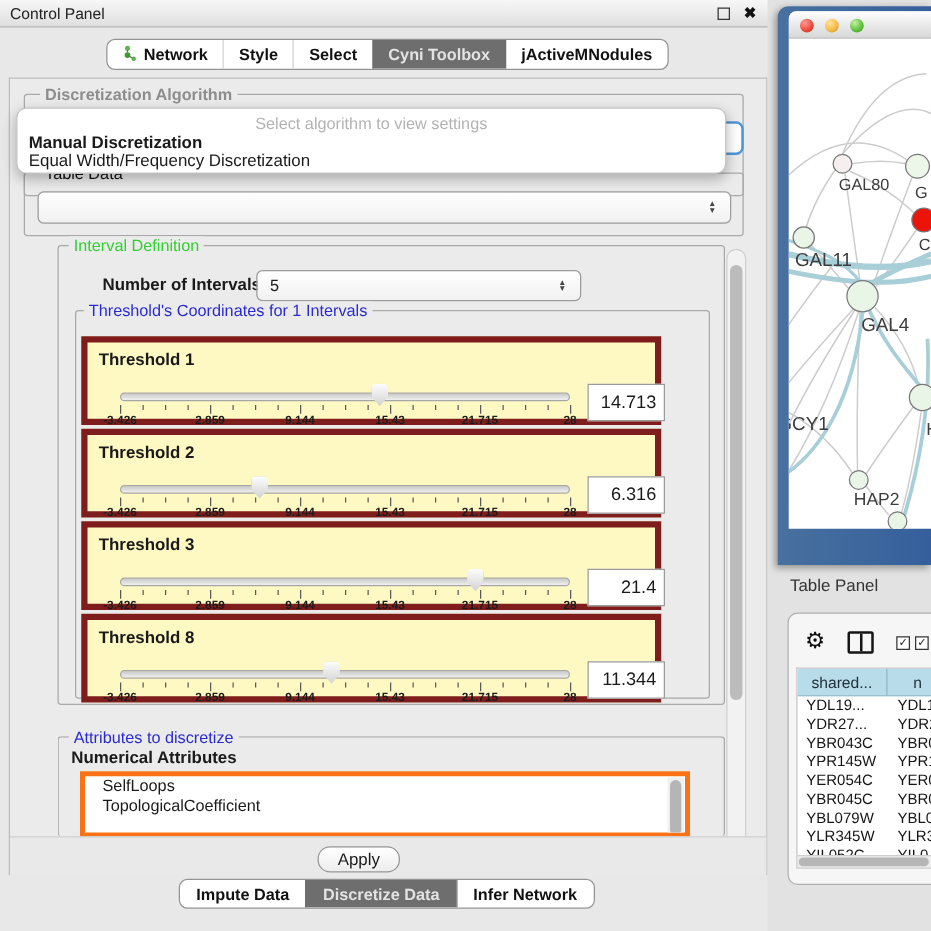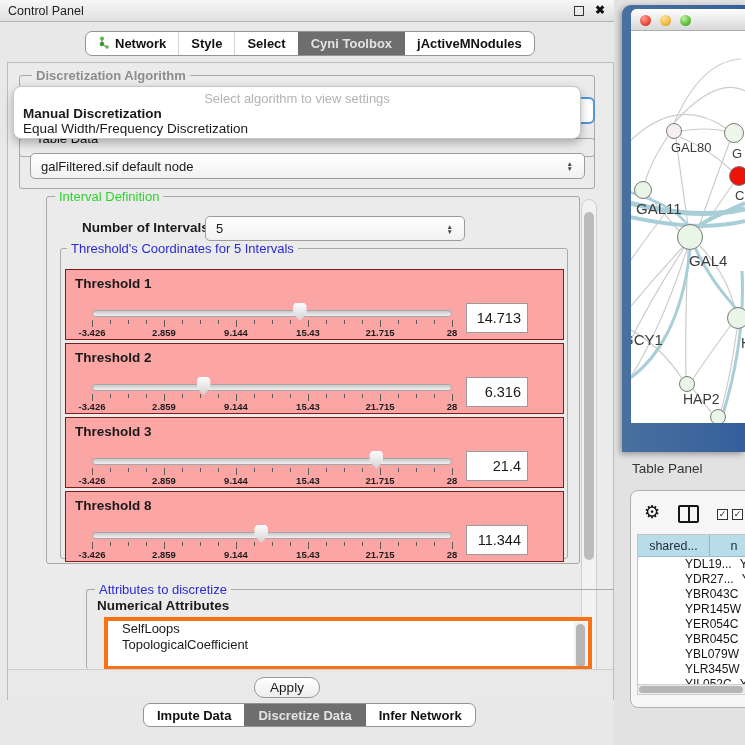--- a/index.html
+++ b/index.html
@@ -52,22 +52,22 @@
     display:flex; flex-direction:column; line-height:5px; font-size:6.5px; color:#444; }
   .td-combo { left:10px; top:14px; width:555px; height:26px; }
 
   .iv-group { left:38px; top:133px; width:534px; height:368px; }
   .iv-label { left:8px; color:#2fd12f; }
   .num-label { left:35px; top:23px; font-size:13.5px; font-weight:bold; }
   .num-combo { left:158px; top:19px; width:260px; height:25px; }
 
   .th-group { left:13px; top:51px; width:508px; height:311px; }
   .th-label { left:6px; color:#2a2ad4; }
-  .thresh-panel { position:absolute; left:4px; width:499px; height:71px;
-    border:1px solid #7f1d1d; background:#fca5a5; }
+  .thresh-panel { position:absolute; left:4px; width:464px; height:71px;
+    border:5px solid #7f1d1d; background:#fef9c3; }
   .thresh-title { position:absolute; left:9px; top:6px; font-size:13.5px; font-weight:bold; }
   .track { position:absolute; left:26px; top:40px; width:360px; height:7px;
     border:1px solid #a6a6a6; border-radius:4px;
     background:linear-gradient(#c9c9c9,#f0f0f0); }
   .thumb { position:absolute; top:33px; width:14px; height:18px;
     background:linear-gradient(#fdfdfd,#d2d2d2);
     clip-path:polygon(50% 100%, 2% 58%, 2% 15%, 17% 0%, 83% 0%, 98% 15%, 98% 58%);
     filter:drop-shadow(0 0 1px #7e7e7e); }
   .ticks { position:absolute; left:26px; top:50px; width:360px; height:8px; }
   .tick { position:absolute; top:0; width:1px; height:4px; background:#5a5a5a; }
@@ -77,21 +77,21 @@
     font-weight:bold; color:#1c1c1c; white-space:nowrap; }
   .val-box { position:absolute; left:400px; top:33px; width:62px; height:30px;
     background:#fff; border:1px solid #9a9a9a; font-size:14.5px;
     display:flex; align-items:center; justify-content:flex-end; padding-right:6px; }
 
   .main-vscroll { left:573px; top:136px; width:16px; height:497px;
     background:#f2f2f2; border:1px solid #cfcfcf; border-radius:8px; }
   .main-vscroll .vthumb { position:absolute; left:2px; top:12px; width:10px; height:348px;
     background:#bcbcbc; border-radius:6px; }
 
-  .attr-group { left:38px; top:526px; width:534px; height:80px; border-bottom:none;margin-left:40px; }
+  .attr-group { left:38px; top:526px; width:534px; height:80px; border-bottom:none; }
   .attr-label { left:8px; color:#2a2ad4; }
   .attr-sub { left:10px; top:8px; font-size:13.5px; font-weight:bold; }
   .attr-list { position:absolute; left:17px; top:27px; width:488px; height:53px;
     background:#fff; border:4px solid #f97316; overflow:hidden; }
   .attr-item { font-size:13px; padding-left:14px; line-height:16px; white-space:nowrap; }
   .attr-vscroll { position:absolute; right:1px; top:1px; width:13px; height:51px; background:#f0f0f0; }
   .attr-vscroll .vthumb { position:absolute; left:2px; top:2px; width:9px; height:44px;
     background:#b5b5b5; border-radius:5px; }
 
   .apply-strip { left:0; top:606px; width:605px; height:31px;
@@ -132,21 +132,21 @@
   .cb-icon { position:absolute; top:18px; width:11px; height:11px; border:1.5px solid #333;
     background:#fff; font-size:9px; line-height:9px; text-align:center; color:#222; }
   .tp-table { position:absolute; left:6px; top:43px; width:122px; height:150px;
     background:#fff; border:1px solid #c4c4c4; border-bottom:none; overflow:hidden; }
   .tp-header { display:flex; height:22px; background:#b9dcea;
     border-bottom:1px solid #9bbfcf; font-size:12.5px; color:#21323a; }
   .tp-header .c1 { width:72px; border-right:1px solid #8fb6c6; display:flex;
     align-items:center; justify-content:center; }
   .tp-header .c2 { flex:1; display:flex; align-items:center; justify-content:center; }
   .tp-row { display:flex; height:15px; font-size:12px; color:#151515; }
-  .tp-row .c1 { width:72px; padding-left:7px;margin-left:40px; }
+  .tp-row .c1 { width:72px; padding-left:7px; }
   .tp-row .c2 { flex:1; padding-left:8px; }
   .tp-hscroll { position:absolute; left:6px; top:193px; width:122px; height:11px;
     background:#ececec; border:1px solid #cfcfcf; }
   .tp-hscroll .hthumb { position:absolute; left:1px; top:1px; width:104px; height:7px;
     background:#b6b6b6; border-radius:4px; }
 </style>
 </head>
 <body>
 
 <div class="abs cp-titlebar">
@@ -190,41 +190,40 @@
 
   <div class="abs popup">
     <div class="abs popup-hint">Select algorithm to view settings</div>
     <div class="abs popup-opt b">Manual Discretization</div>
     <div class="abs popup-opt n">Equal Width/Frequency Discretization</div>
   </div>
 
   <div class="group td-group">
     <span class="group-label td-label">Table Data</span>
     <div class="combo td-combo">
-      <span>galFiltered.sif default node</span>
       <span class="spinner">
           <span>▲</span>
           <span>▼</span>
         </span>
     </div>
   </div>
 
   <div class="group iv-group">
     <span class="group-label iv-label">Interval Definition</span>
     <span class="abs num-label">Number of Intervals</span>
     <div class="combo num-combo">
       <span>5</span>
       <span class="spinner">
           <span>▲</span>
           <span>▼</span>
         </span>
     </div>
 
     <div class="group th-group">
-      <span class="group-label th-label">Threshold's Coordinates for 5 Intervals</span>
+      <span class="group-label th-label">Threshold's Coordinates for 1 Intervals</span>
       <div class="thresh-panel" style="top:20px">
           <span class="thresh-title">Threshold 1</span>
           <div class="track"></div>
           <div class="thumb" style="left: calc(226.8px);"></div>
           <div class="ticks">
             <span class="tick major" style="left: 0%;"></span>
             <span class="tick" style="left: 5%;"></span>
             <span class="tick" style="left: 10%;"></span>
             <span class="tick" style="left: 15%;"></span>
             <span class="tick major" style="left: 20%;"></span>

